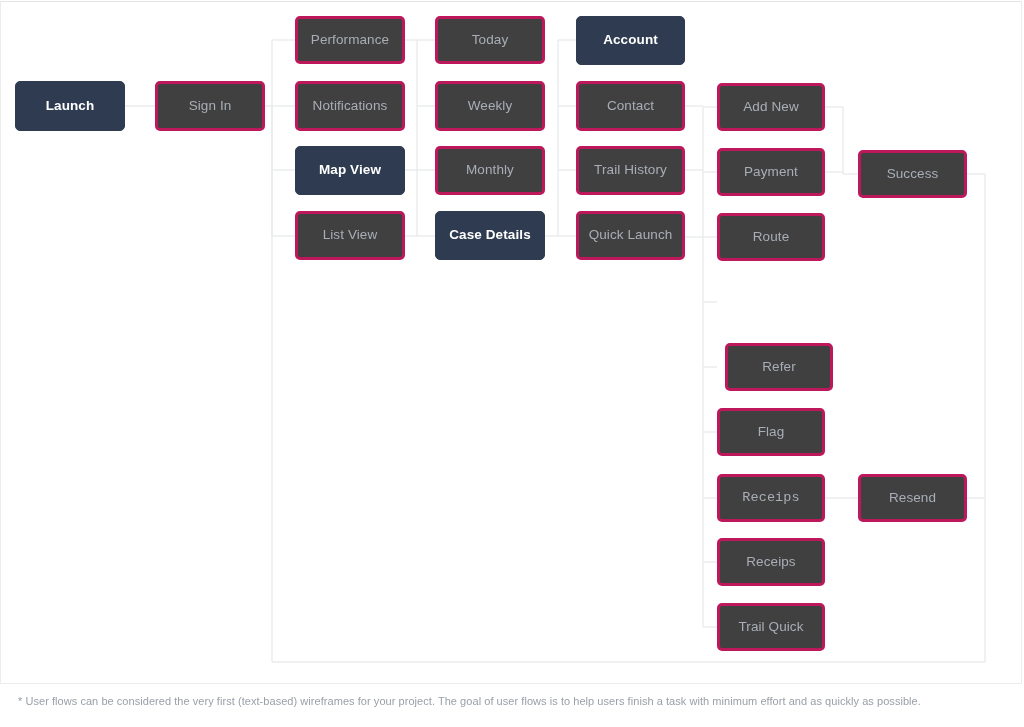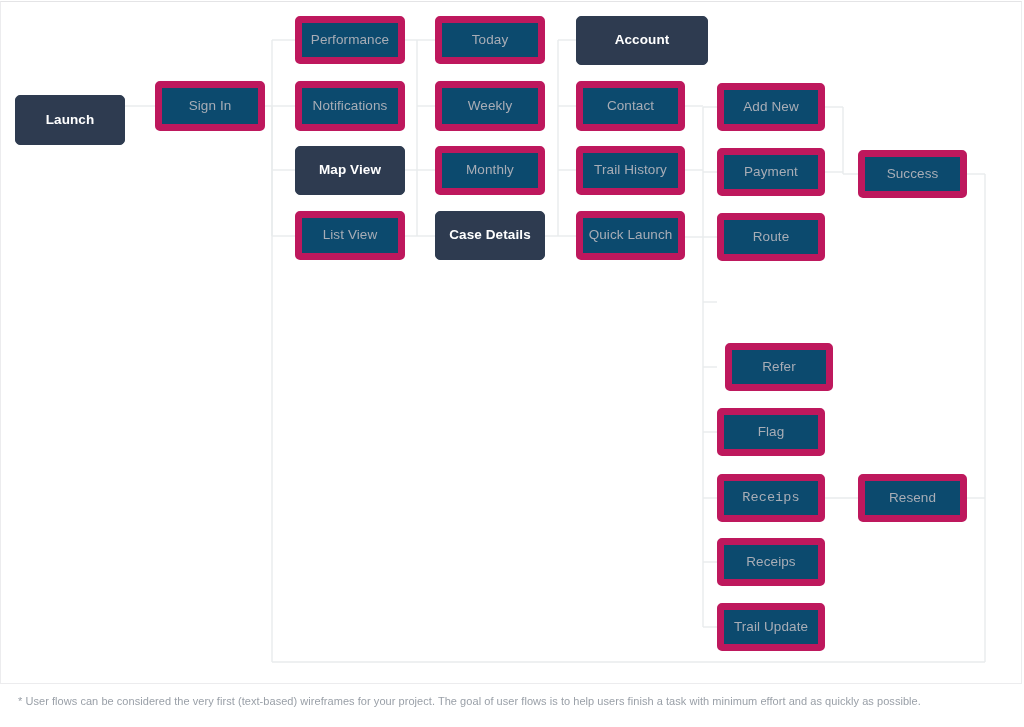--- a/index.html
+++ b/index.html
@@ -45,22 +45,22 @@
     display: flex;
     align-items: center;
     justify-content: center;
     text-align: center;
     font-size: 13.5px;
     letter-spacing: 0.1px;
     line-height: 1.2;
     user-select: none;
   }
   .node.light {
-    background: #0c4a6e;
-    border: 7px solid #be185d;
+    background: #404040;
+    border: 3px solid #be185d;
     color: #a8adb6;
     box-shadow: 0 0 0 0 rgba(0,0,0,0);
   }
   .node.dark {
     background: #2e3b50;
     border: 1px solid #2e3b50;
     color: #ffffff;
     font-weight: bold;
     font-size: 13.5px;
   }
@@ -151,21 +151,21 @@
       <line x1="843" y1="107" x2="843" y2="174"></line>
       <line x1="843" y1="174" x2="858" y2="174"></line>
 
       <line x1="825" y1="498" x2="858" y2="498"></line>
 
       <line x1="967" y1="174" x2="985" y2="174"></line>
       <line x1="967" y1="498" x2="985" y2="498"></line>
       <line x1="985" y1="174" x2="985" y2="662"></line>
     </svg>
 
-    <div class="node dark" style="left:15px;  top:81px;  width:110px; height:50px;margin-top:14px;">
+    <div class="node dark" style="left:15px;  top:81px;  width:110px; height:50px;">
         <span>Launch</span>
       </div>
     <div class="node light" style="left:155px; top:81px;  width:110px; height:50px;">
         <span>Sign In</span>
       </div>
 
     <div class="node light" style="left:295px; top:16px;  width:110px; height:48px;">
         <span>Performance</span>
       </div>
     <div class="node light" style="left:295px; top:81px;  width:110px; height:50px;">
@@ -184,21 +184,21 @@
     <div class="node light" style="left:435px; top:81px;  width:110px; height:50px;">
         <span>Weekly</span>
       </div>
     <div class="node light" style="left:435px; top:146px; width:110px; height:49px;">
         <span>Monthly</span>
       </div>
     <div class="node dark" style="left:435px; top:211px; width:110px; height:49px;">
         <span>Case Details</span>
       </div>
 
-    <div class="node dark" style="left:576px; top:16px;  width:132px; height:49px;">
+    <div class="node dark" style="left:576px; top:16px;  width:109px; height:49px;">
         <span>Account</span>
       </div>
     <div class="node light" style="left:576px; top:81px;  width:109px; height:50px;">
         <span>Contact</span>
       </div>
     <div class="node light" style="left:576px; top:146px; width:109px; height:49px;">
         <span>Trail History</span>
       </div>
     <div class="node light" style="left:576px; top:211px; width:109px; height:49px;">
         <span>Quick Launch</span>
@@ -219,21 +219,21 @@
     <div class="node light" style="left:717px; top:408px; width:108px; height:48px;">
         <span>Flag</span>
       </div>
     <div class="node light" style="left:717px; top:474px; width:108px; height:48px;font-family:Liberation Mono, monospace;">
         <span>Receips</span>
       </div>
     <div class="node light" style="left:717px; top:538px; width:108px; height:48px;">
         <span>Receips</span>
       </div>
     <div class="node light" style="left:717px; top:603px; width:108px; height:48px;">
-        <span>Trail Update</span>
+        <span>Trail Quick</span>
       </div>
 
     <div class="node light" style="left:858px; top:150px; width:109px; height:48px;">
         <span>Success</span>
       </div>
     <div class="node light" style="left:858px; top:474px; width:109px; height:48px;">
         <span>Resend</span>
       </div>
 
   </div>

